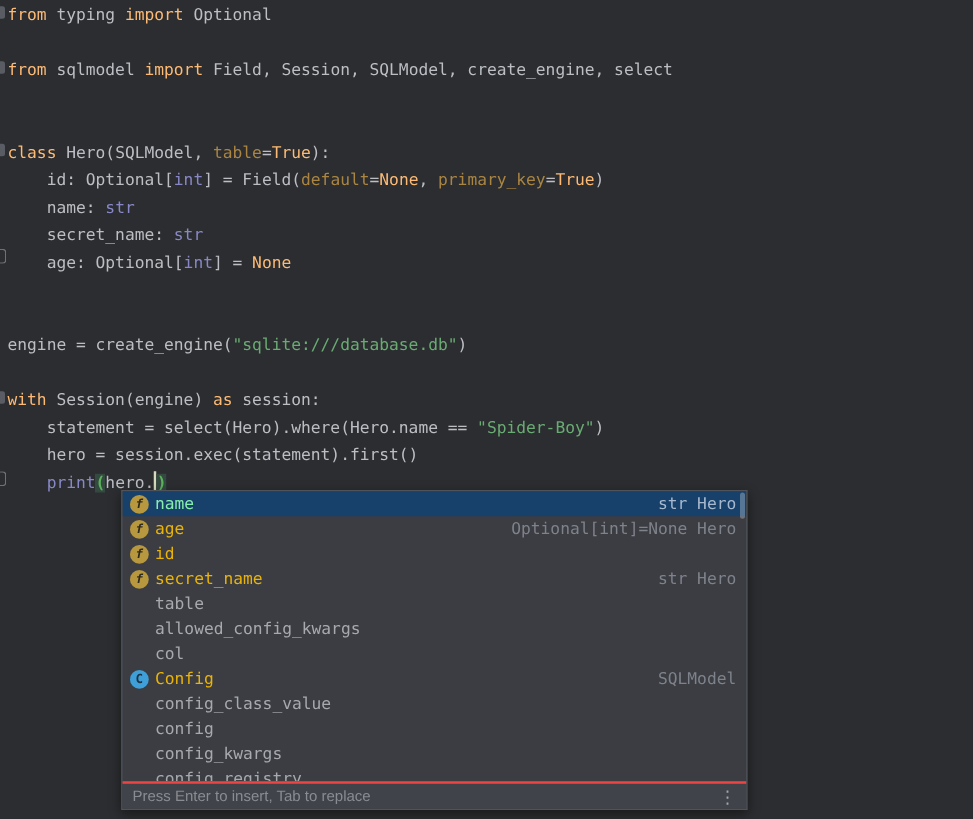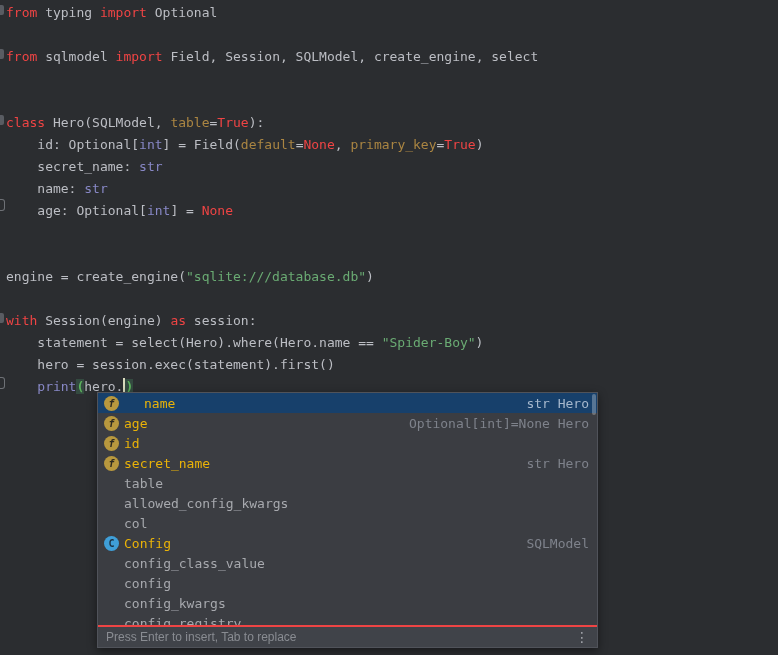--- a/index.html
+++ b/index.html
@@ -10,21 +10,21 @@
     position:relative;
     font-family:"DejaVu Sans Mono","Liberation Mono",monospace;
   }
   
   .editor{
     position:absolute;left:0;top:0;right:0;bottom:0;
     padding:2px 0 0 6px;
     font-size:13px;line-height:22px;
   }
   .code-line{height:22px;white-space:pre;}
-  .tk-kw{color:#ef4444;}
+  .tk-kw{color:#fdba74;}
   .tk-pl{color:#bcbec4;}
   .tk-bi{color:#8888c6;}
   .tk-str{color:#6aab73;}
   .tk-ka{color:#aa8542;}
   .tk-br{color:#5cb35c;background:#344a40;font-weight:bold;}
   .tk-err{border-bottom:2px solid #9c4b42;}
   .caret{display:inline-block;width:2px;height:16px;background:#d8dabd;vertical-align:-3px;}
   
   .gm{position:absolute;left:0;width:4px;height:10px;background:#595c62;border-radius:0 2px 2px 0;}
   .gm-box{position:absolute;left:0;width:5px;height:12px;border:1px solid #6e7176;border-left:none;border-radius:0 3px 3px 0;background:transparent;box-sizing:border-box;}
@@ -38,21 +38,21 @@
   .pp-row{height:20px;display:flex;align-items:center;padding:0 8px 0 6px;font-size:13px;}
   .pp-row.sel{background:#17406b;}
   .ci{flex:0 0 auto;width:15px;height:15px;border-radius:50%;margin-right:5px;
       display:flex;align-items:center;justify-content:center;
       font:italic bold 10px "DejaVu Sans Mono",monospace;color:#2d2a20;}
   .ci-f{background:#b8983e;}
   .ci-c{background:#3f9fd8;color:#1c3344;font-style:normal;}
   .ci-spacer{flex:0 0 auto;width:20px;height:1px;}
   .pp-label{color:#eab308;white-space:pre;}
   .pp-row.dim .pp-label{color:#a7a9ae;}
-  .pp-row.sel .pp-label{color:#eab308;margin-left:20px;}
+  .pp-row.sel .pp-label{color:#86efac;}
   .pp-right{margin-left:auto;color:#7e828b;white-space:pre;padding-left:10px;}
   .pp-row.sel .pp-right{color:#a6b8cd;}
   .pp-thumb{position:absolute;top:1px;right:1px;width:4px;height:21px;background:rgba(255,255,255,.28);border-radius:2px;}
   .pp-footer{
     position:absolute;left:0;right:0;bottom:0;height:22px;
     background:#404349;border-top:2px solid #ef4444;
     display:flex;align-items:center;padding:0 8px;box-sizing:border-box;
     font:12px "Liberation Sans","DejaVu Sans",sans-serif;color:#898c92;
   }
   .pp-more{margin-left:auto;color:#a3a6ac;font-size:14px;line-height:1;cursor:pointer;}
@@ -61,22 +61,22 @@
 <body>
 
 <div class="editor" id="code-lines">
     <div class="code-line"><span class="tk-kw">from</span><span class="tk-pl"> typing </span><span class="tk-kw">import</span><span class="tk-pl"> Optional</span></div>
     <div class="code-line"></div>
     <div class="code-line"><span class="tk-kw">from</span><span class="tk-pl"> sqlmodel </span><span class="tk-kw">import</span><span class="tk-pl"> Field, Session, SQLModel, create_engine, select</span></div>
     <div class="code-line"></div>
     <div class="code-line"></div>
     <div class="code-line"><span class="tk-kw">class</span><span class="tk-pl"> Hero(SQLModel, </span><span class="tk-ka">table</span><span class="tk-pl">=</span><span class="tk-kw">True</span><span class="tk-pl">):</span></div>
     <div class="code-line"><span class="tk-pl">    id: Optional[</span><span class="tk-bi">int</span><span class="tk-pl">] = Field(</span><span class="tk-ka">default</span><span class="tk-pl">=</span><span class="tk-kw">None</span><span class="tk-pl">, </span><span class="tk-ka">primary_key</span><span class="tk-pl">=</span><span class="tk-kw">True</span><span class="tk-pl">)</span></div>
+    <div class="code-line"><span class="tk-pl">    name: </span><span class="tk-bi">str</span></div>
     <div class="code-line"><span class="tk-pl">    secret_name: </span><span class="tk-bi">str</span></div>
-    <div class="code-line"><span class="tk-pl">    name: </span><span class="tk-bi">str</span></div>
     <div class="code-line"><span class="tk-pl">    age: Optional[</span><span class="tk-bi">int</span><span class="tk-pl">] = </span><span class="tk-kw">None</span></div>
     <div class="code-line"></div>
     <div class="code-line"></div>
     <div class="code-line"><span class="tk-pl">engine = create_engine(</span><span class="tk-str">"sqlite:///database.db"</span><span class="tk-pl">)</span></div>
     <div class="code-line"></div>
     <div class="code-line"><span class="tk-kw">with</span><span class="tk-pl"> Session(engine) </span><span class="tk-kw">as</span><span class="tk-pl"> session:</span></div>
     <div class="code-line"><span class="tk-pl">    statement = select(Hero).where(Hero.name == </span><span class="tk-str">"Spider-Boy"</span><span class="tk-pl">)</span></div>
     <div class="code-line"><span class="tk-pl">    hero = session.exec(statement).first()</span></div>
     <div class="code-line"><span class="tk-pl">    </span><span class="tk-bi">print</span><span class="tk-br">(</span><span class="tk-pl">hero.</span><span class="caret"></span><span class="tk-br tk-err">)</span></div>
   </div>

